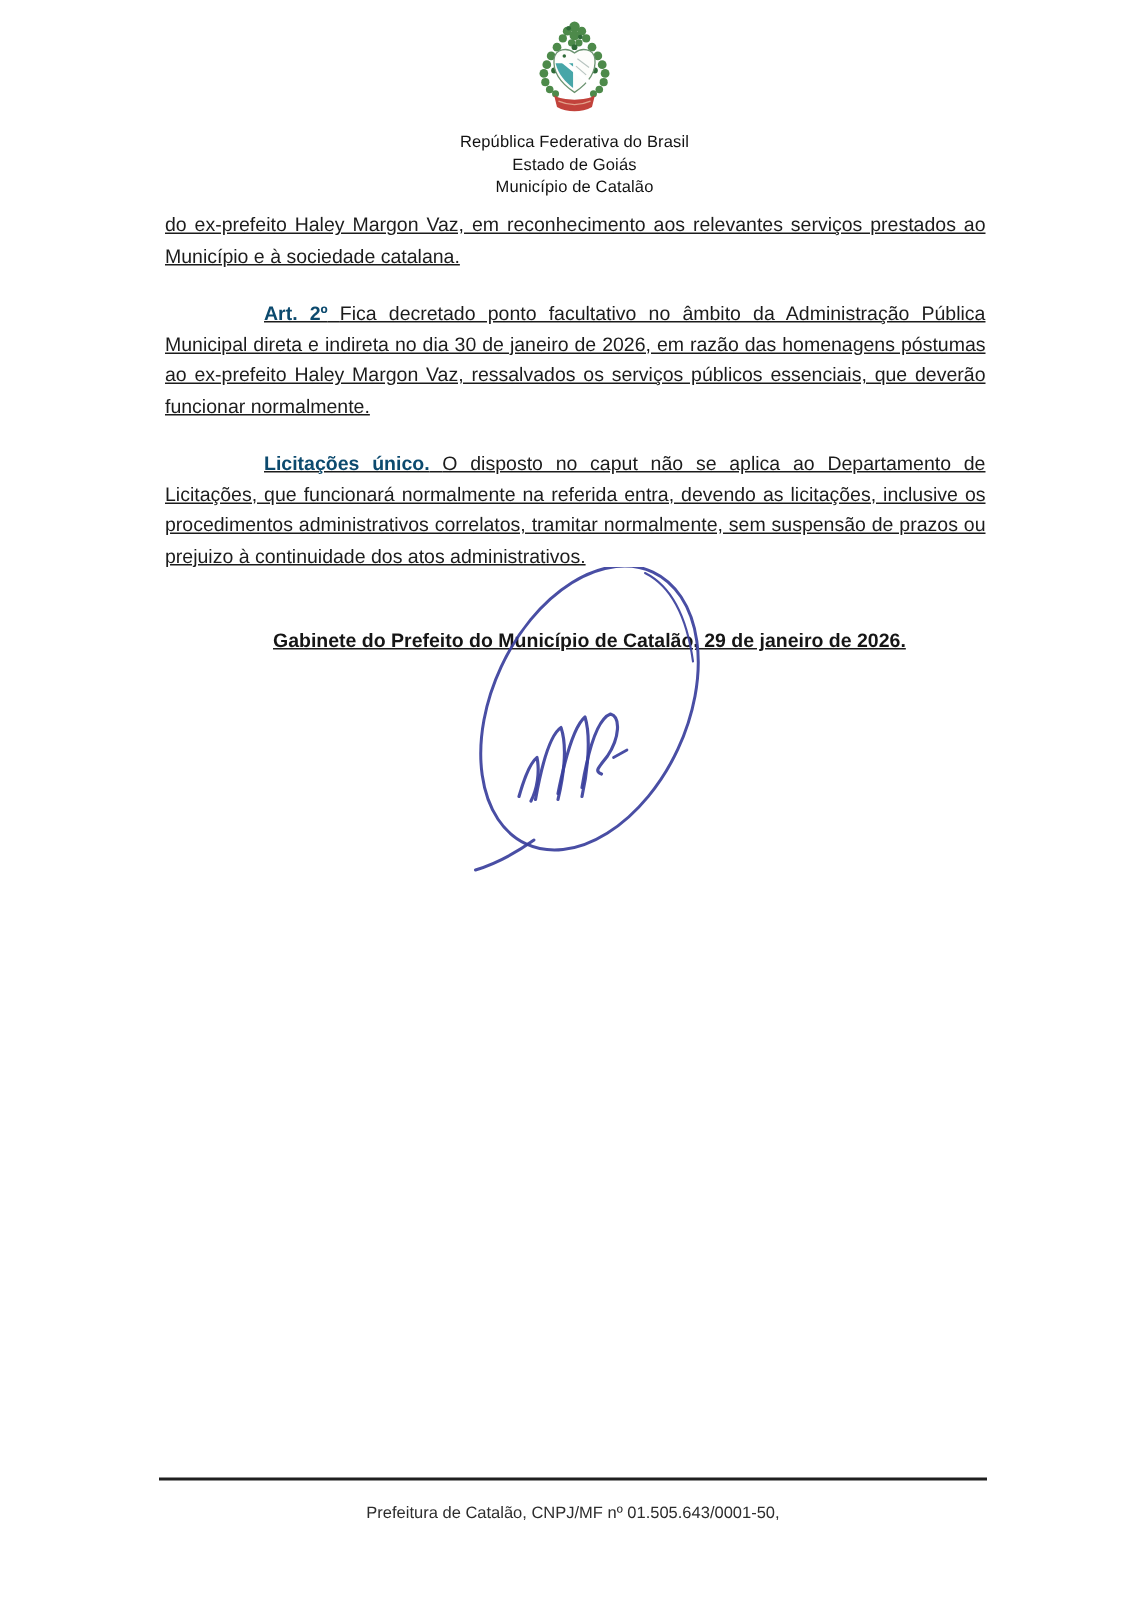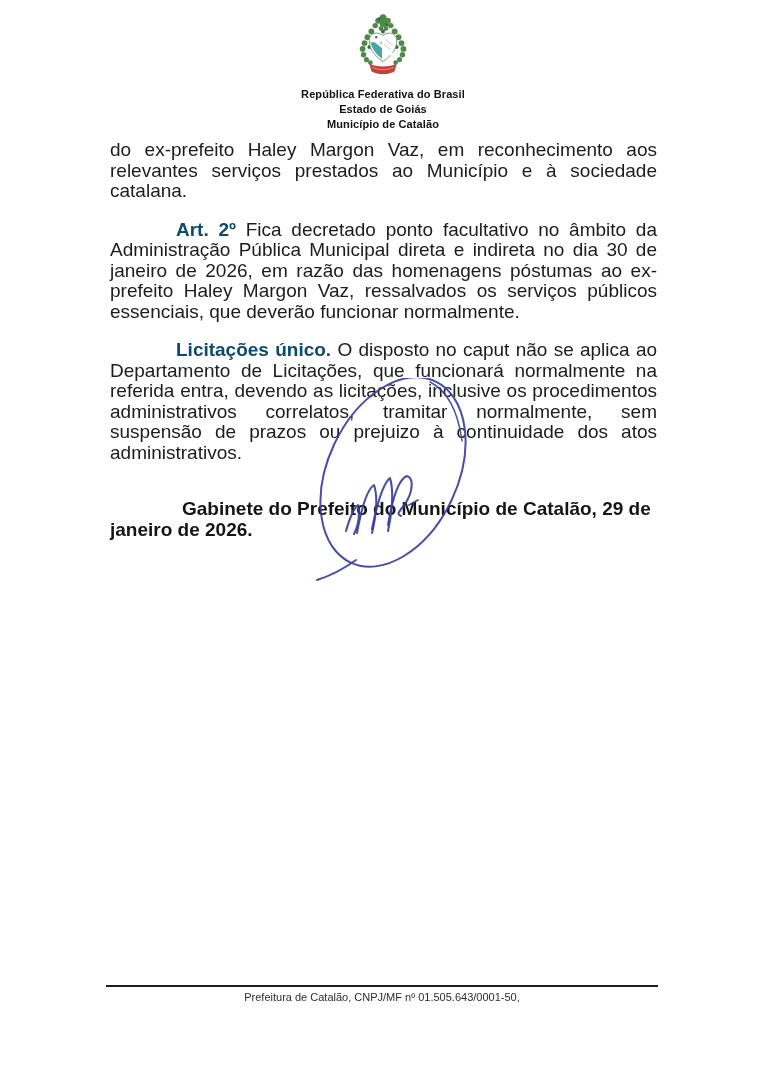--- a/index.html
+++ b/index.html
@@ -13,27 +13,27 @@
     color:#1c1c1c;
     overflow:hidden;
   }
   
   .doc-header{
     position:absolute;left:110px;top:12px;width:546px;
     text-align:center;
   }
   .crest{display:inline-block;margin-bottom:1px;}
   .hdr-line{
-    font-size:11px;font-weight:bold;line-height:15px;color:#121212;
+    font-size:11px;font-weight:normal;line-height:15px;color:#121212;
     letter-spacing:.1px;
   }
   
   .doc-body{
     position:absolute;left:110px;top:140px;width:547px;
-    font-size:19px;line-height:20.5px;text-align:justify;
+    font-size:13px;line-height:20.5px;text-align:justify;text-decoration:underline;
   }
   .doc-body p{margin:0;}
   .p-gap{margin-top:18px !important;}
   .p-gap-lg{margin-top:36px !important;}
   .indent{text-indent:66px;}
   .closing{
     font-weight:bold;text-align:left;text-indent:72px;color:#151515;
   }
   .lbl{font-weight:bold;color:#0c4a6e;margin-top:13px;}
   
@@ -46,21 +46,21 @@
     line-height:17px;
   }
   .sig-title{
     font-size:13px;font-variant-caps:small-caps;letter-spacing:1px;
     color:#2a2a2a;line-height:17px;
   }
   
   .doc-footer{
     position:absolute;left:106px;top:985px;width:552px;
     border-top:2px solid #1f1f1f;
-    padding-top:3px;
+    padding-top:15px;
     text-align:center;
     font-size:11px;line-height:14.5px;color:#2d2d2d;
   }
 </style>
 </head>
 <body>
 
 <div class="page">
 
   <div class="doc-header">

